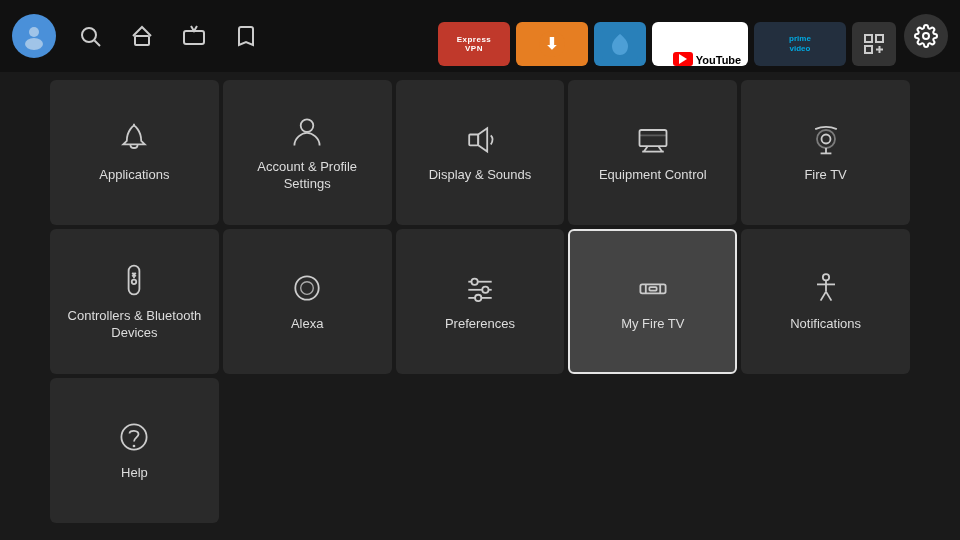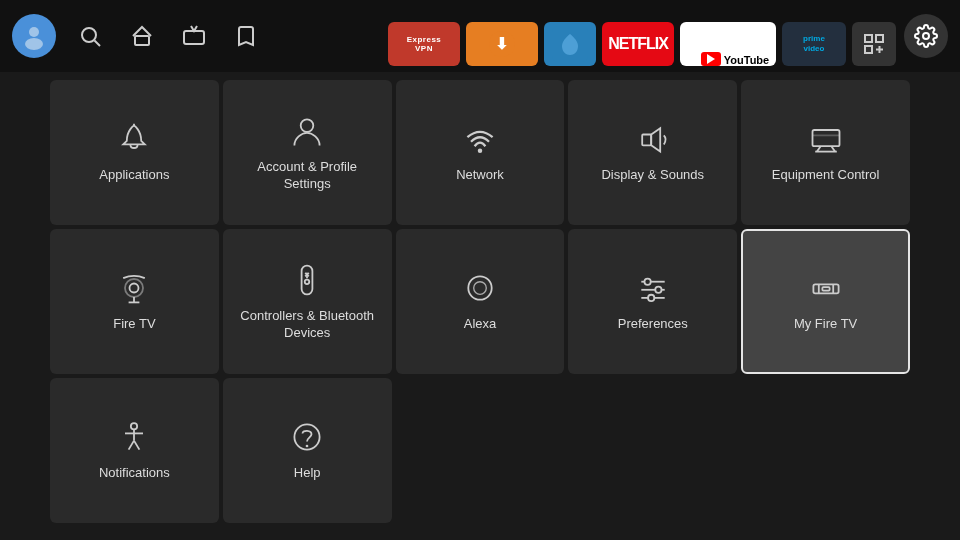--- a/index.html
+++ b/index.html
@@ -100,21 +100,21 @@
       color: #ff0000;
       font-size: 11px;
       font-weight: bold;
       display: flex;
       align-items: flex-end;
       justify-content: center;
       gap: 3px;
       padding-left: 14px;
     }
     .app-tile-primevideo {
-      width: 64px;
+      width: 92px;
       background: #232f3e;
       color: #00a8e0;
       font-size: 8px;
       font-weight: bold;
       text-align: center;
       padding: 2px;
     }
     .app-tile-grid {
       width: 44px;
       background: #333;
@@ -240,23 +240,20 @@
       </svg>
     </div>
 
     <div class="app-tile app-tile-blue">
       <svg width="36" height="36" viewBox="0 0 36 36">
         <rect width="36" height="36" rx="6" fill="#2980b9"></rect>
         <path d="M18 8 C18 8 26 14 26 20 C26 26 22 29 18 29 C14 29 10 26 10 20 C10 14 18 8 18 8Z" fill="#5dade2" opacity="0.7"></path>
       </svg>
     </div>
 
-    <div class="app-tile app-tile-netflix">
-      <span style="font-size:16px; font-weight:900; letter-spacing:-1px; color:#fff;">NETFLIX</span>
-    </div>
 
     <div class="app-tile app-tile-youtube">
       <div class="yt-play-icon"></div>
       <span style="color:#000; font-size:11px; font-weight:bold;">YouTube</span>
     </div>
 
     <div class="app-tile app-tile-primevideo">
       <span style="font-size:8px; color:#00a8e0; font-weight:bold; line-height:1.3;">prime<br>video</span>
     </div>
 
@@ -295,31 +292,20 @@
   <div class="settings-tile">
     <div class="tile-svg">
       <svg viewBox="0 0 40 40" fill="none" stroke="#ccc" stroke-width="2">
         <circle cx="20" cy="14" r="7"></circle>
         <path d="M6 36 C6 28 14 22 20 22 C26 22 34 28 34 36"></path>
       </svg>
     </div>
     <span class="tile-label">Account &amp; Profile Settings</span>
   </div>
 
-  <div class="settings-tile">
-    <div class="tile-svg">
-      <svg viewBox="0 0 40 40" fill="none" stroke="#ccc" stroke-width="2.5">
-        <path d="M6 18 Q20 6 34 18"></path>
-        <path d="M10 23 Q20 13 30 23"></path>
-        <path d="M14 28 Q20 20 26 28"></path>
-        <circle cx="20" cy="33" r="2.5" fill="#ccc" stroke="none"></circle>
-      </svg>
-    </div>
-    <span class="tile-label">Network</span>
-  </div>
 
   <div class="settings-tile">
     <div class="tile-svg">
       <svg viewBox="0 0 40 40" fill="none" stroke="#ccc" stroke-width="2">
         <rect x="8" y="15" width="10" height="12" rx="1"></rect>
         <path d="M18 15 L28 8 L28 34 L18 27Z"></path>
         <path d="M32 16 Q36 20 32 26"></path>
       </svg>
     </div>
     <span class="tile-label">Display &amp; Sounds</span>

